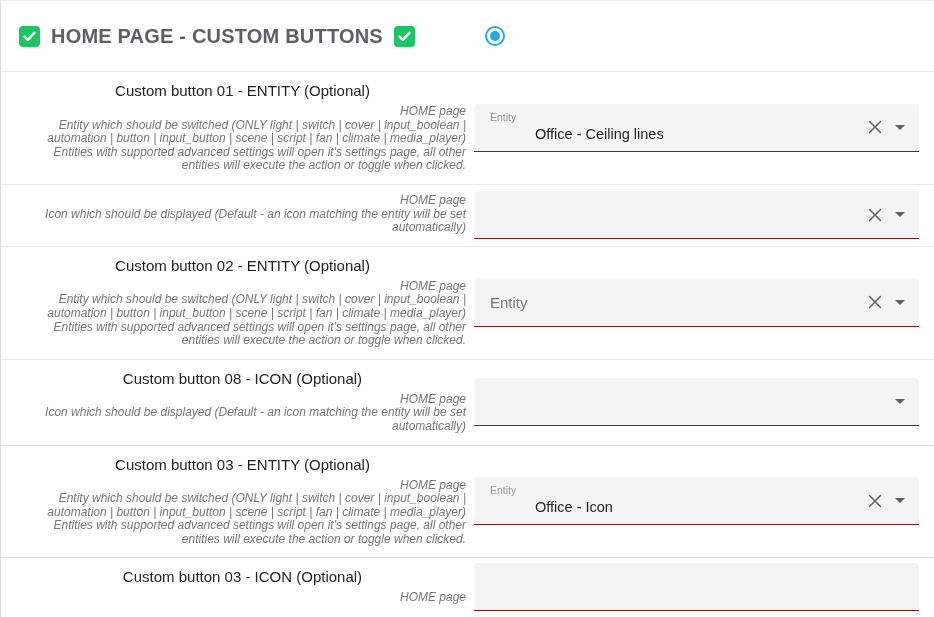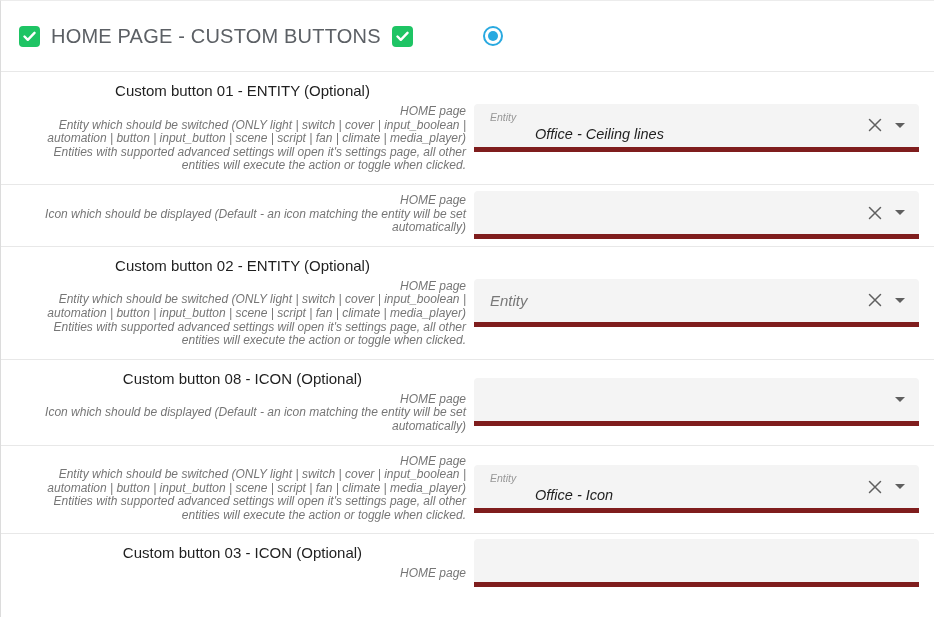--- a/index.html
+++ b/index.html
@@ -27,21 +27,21 @@
     background: #1EC464;
     border-radius: 4px;
     display: inline-flex;
     align-items: center;
     justify-content: center;
     flex: 0 0 auto;
     cursor: pointer;
   }
   .header-title {
     font-size: 20px;
-    font-weight: normal;
+    font-weight: bold;
     color: #5c6065;
     margin: 12px 11px;
     letter-spacing: 0.2px;
     white-space: nowrap;
   }
   .radio {
     width: 20px; height: 20px;
     border: 2px solid #29A9E0;
     border-radius: 50%;
     margin-left: 70px;
@@ -84,26 +84,25 @@
     line-height: 13.6px;
     text-align: right;
   }
 
   
   .field {
     width: 445px;
     height: 48px;
     flex: 0 0 auto;
     background: #f4f4f4;
-    border-bottom: 5px solid #7f1d1d;
+    border-bottom: 1px solid #7f1d1d;
     border-radius: 4px 4px 0 0;
     display: flex;
     align-items: stretch;
     cursor: pointer;
-    font-style: italic;
   }
   .field-inner {
     flex: 1 1 auto;
     padding-left: 16px;
     overflow: hidden;
   }
   .field-label {
     font-size: 10.5px;
     color: #979797;
     padding-top: 7px;
@@ -249,20 +248,21 @@
     <div class="field">
       <div class="field-inner"></div>
       <div class="field-icons">
         <span class="caret-icon"></span>
       </div>
     </div>
   </div>
 
   <div class="row">
     <div class="row-text">
+      <div class="row-title">Custom button 03 - ENTITY (Optional)</div>
       <div class="row-desc">
         <div>HOME page</div>
         <div>Entity which should be switched (ONLY light | switch | cover | input_boolean | automation | button | input_button | scene | script | fan | climate | media_player)</div>
         <div>Entities with supported advanced settings will open it's settings page, all other entities will execute the action or toggle when clicked.</div>
       </div>
     </div>
     <div class="field">
       <div class="field-inner">
         <div class="field-label">Entity</div>
         <div class="field-value">Office - Icon</div>

